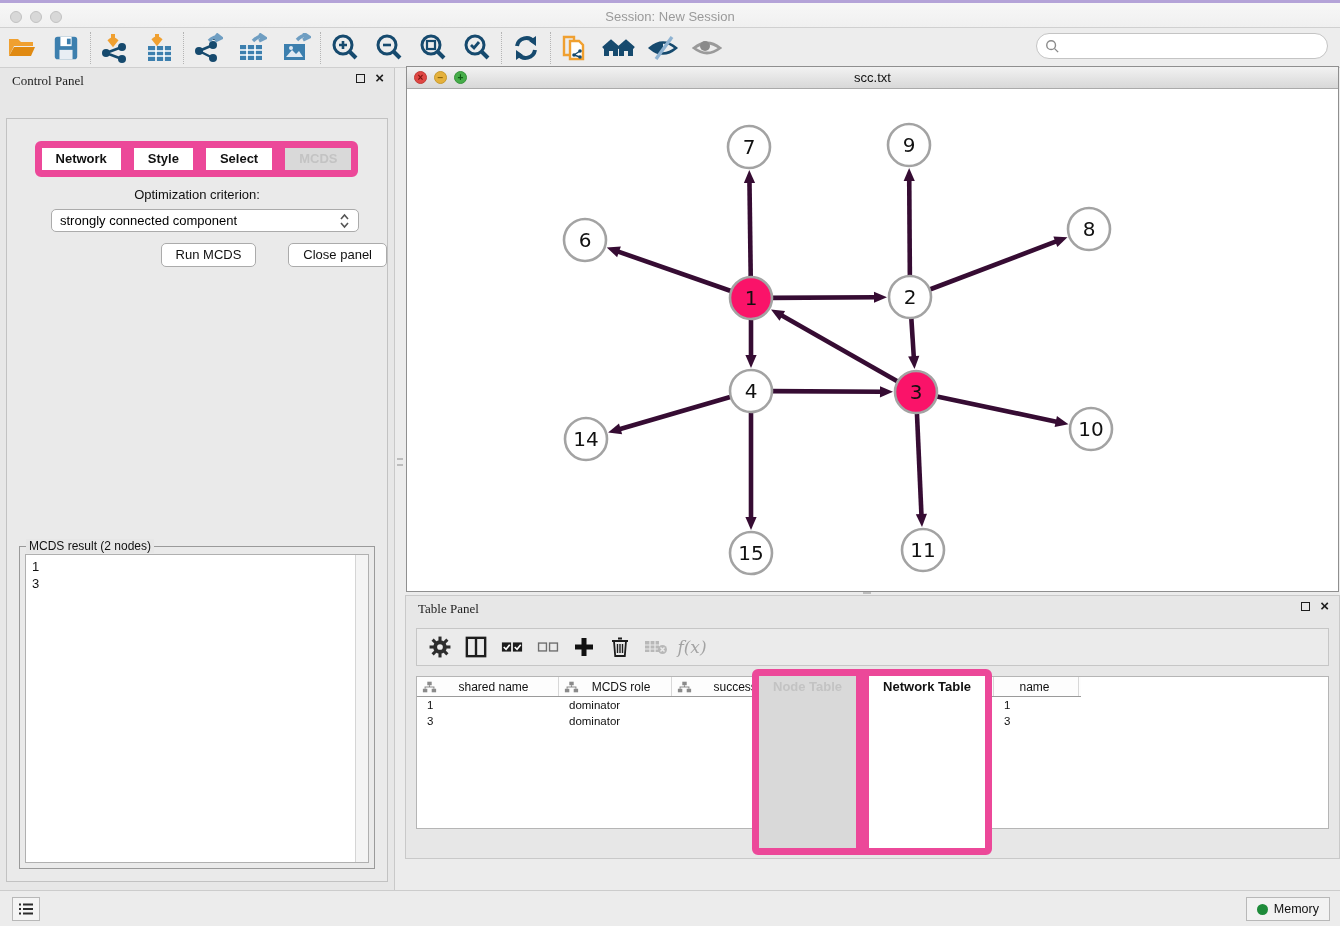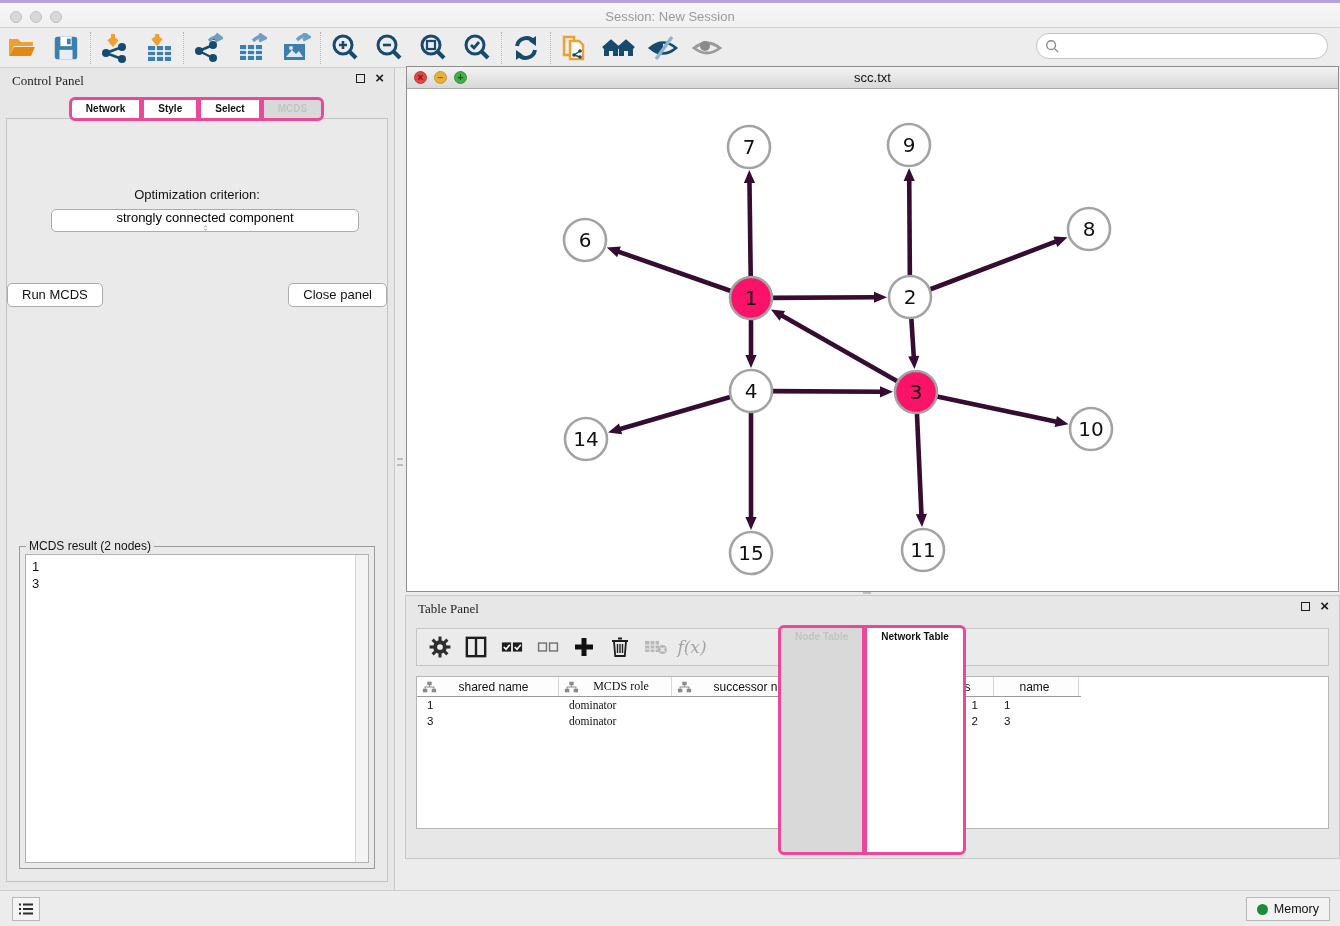--- a/index.html
+++ b/index.html
@@ -26,30 +26,30 @@
   .control-panel { position:absolute; left:0; top:68px; width:395px; height:822px; background:#e7e7e7;
     border-right:1px solid #c9c9c9; }
   .cp-head { position:absolute; left:0; top:0; width:100%; height:26px; }
   .panel-title { position:absolute; left:12px; top:5px; font-size:13px; color:#1d1d1d;font-family:Liberation Serif, serif; }
   .panel-ctrls { position:absolute; right:10px; top:5px; display:flex; gap:10px; align-items:center; }
   .float-box { width:9px; height:9px; border:1.6px solid #1d1d1d; display:inline-block; }
   .close-x { font-size:15px; font-weight:bold; color:#1d1d1d; line-height:10px; }
   .cp-content { position:absolute; left:6px; right:6px; top:50px; bottom:8px; background:#eaeaea;
     border:1px solid #c2c2c2; }
   .seg-tabs { position:absolute; left:0; right:0; top:29px; display:flex; justify-content:center; z-index:3; }
-  .seg-tab { padding:3px 14px 4px; background:#ffffff; border:3px solid #ec4899; margin-left:-1px;
-    font-size:10px; font-weight:600; color:#111; white-space:nowrap; }
+  .seg-tab { padding:3px 14px 4px; background:#ffffff; border:7px solid #ec4899; margin-left:-1px;
+    font-size:13px; font-weight:600; color:#111; white-space:nowrap;margin-top:44px; }
   .seg-tab:first-child { border-radius:6px 0 0 6px; }
   .seg-tab:last-child { border-radius:0 6px 6px 0; }
   .seg-tab.sel { background:#d9d9d9; color:#c3c3c3; }
   .opt-label { position:absolute; left:0; right:0; top:68px; text-align:center; font-size:13px; color:#111; }
   .mcds-select { position:absolute; left:44px; top:90px; width:308px; height:23px; background:#fff;
-    border:1px solid #ababab; border-radius:5px; display:flex; align-items:center; padding:0 8px; font-size:13px;flex-direction:column; }
+    border:1px solid #ababab; border-radius:5px; display:flex; align-items:center; padding:0 8px; font-size:13px; }
   .mcds-select .sel-txt { flex:1; }
-  .btn-row { position:absolute; left:0; right:0; top:124px; display:flex; justify-content:space-between; gap:32px;margin-top:40px; }
+  .btn-row { position:absolute; left:0; right:0; top:124px; display:flex; justify-content:flex-end; gap:32px; }
   .mac-btn { background:#ffffff; border:1px solid #ababab; border-radius:5px; font-size:13px;
     padding:3px 14px 4px; color:#111; font-family:"Liberation Sans",sans-serif; }
   .fieldset { position:absolute; left:12px; right:12px; top:427px; bottom:12px; border:1px solid #9a9a9a; }
   .legend { position:absolute; left:6px; top:-8px; background:#e7e7e7; padding:0 3px; font-size:12px; color:#111; }
   .res-box { position:absolute; left:5px; right:5px; top:7px; bottom:5px; background:#fff; border:1px solid #b0b0b0; }
   .res-scroll { position:absolute; right:0; top:0; bottom:0; width:13px; background:#f4f4f4; border-left:1px solid #d5d5d5; }
   .res-lines { position:absolute; left:6px; top:3px; right:16px; }
   .res-line { font-size:13px; color:#111; line-height:17px; }
 
   
@@ -76,21 +76,21 @@
     border:1px solid #c9c9c9; }
   .tp-head { position:absolute; left:0; top:0; right:0; height:26px; }
   .tp-toolbar { position:absolute; left:10px; right:10px; top:32px; height:38px; background:#ebebeb;
     border:1px solid #c6c6c6; display:flex; align-items:center; padding-left:8px; gap:6px; }
   .tpbtn { width:30px; height:30px; display:flex; align-items:center; justify-content:center; }
   .fx-label { font-family:"DejaVu Serif",serif; font-style:italic; font-size:17px; color:#a3a3a3; }
   .tbl { position:absolute; left:10px; right:10px; top:80px; bottom:29px; background:#ffffff; border:1px solid #b5b5b5; overflow:hidden; }
   .thead { display:flex; height:20px; border-bottom:1px solid #9a9a9a; background:#fdfdfd; width:664px; }
   .th { display:flex; align-items:center; border-right:1px solid #d8d8d8; font-size:12px; color:#111; padding-left:5px; position:relative; }
   .th-label { flex:1; text-align:center; padding-right:8px; }
-  .col0{width:142px;} .col1{width:113px;font-family:Liberation Serif, serif;} .col2{width:162px;} .col3{width:160px;} .col4{width:85px;}
+  .col0{width:142px;} .col1{width:113px;} .col2{width:162px;} .col3{width:160px;} .col4{width:85px;}
   .tr { display:flex; height:16px; align-items:center; }
   .td { font-size:11.5px; color:#111; padding-left:10px; }
   .td.a-right { text-align:right; padding-right:16px; padding-left:0; }
   .tp-tabs { position:absolute; left:0; right:0; bottom:3px; display:flex; justify-content:center; }
 
   
   .statusbar { position:absolute; left:0; top:890px; width:1340px; height:36px; background:#ececec; border-top:1px solid #cccccc; }
   .list-btn { position:absolute; left:12px; top:6px; width:28px; height:24px; background:#f4f4f4; border:1px solid #b8b8b8;
     display:flex; align-items:center; justify-content:center; }
   .mem-btn { position:absolute; right:10px; top:6px; height:24px; background:#f2f2f2; border:1px solid #b8b8b8;

